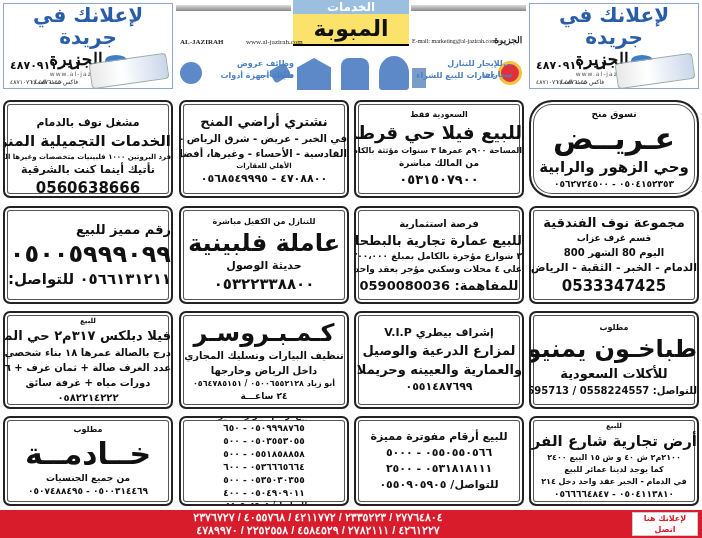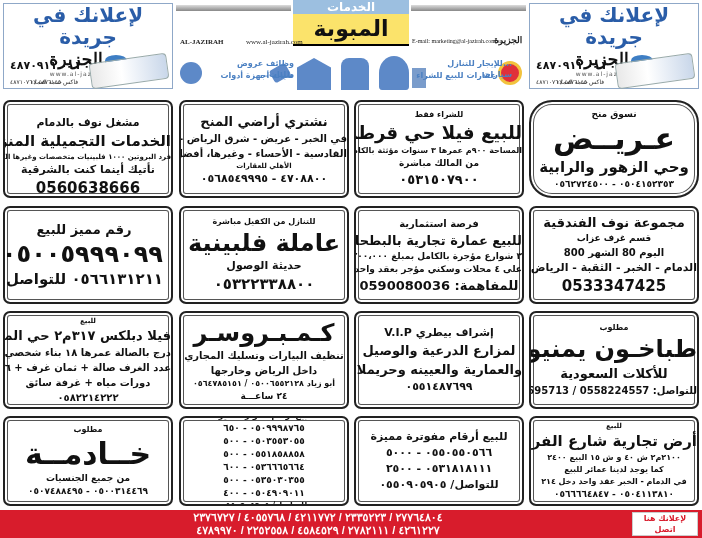--- a/index.html
+++ b/index.html
@@ -96,21 +96,21 @@
     <div class="ad" style="left: 529px; top: 4px; width: 170px; height: 98px; border-radius: 23px;">
       <div style="position: absolute; left: 0px; right: 0px; top: 50%; transform: translateY(-50%);">
         <span class="l s9">نسوق منح</span>
         <span class="l s30">عـريــض</span>
         <span class="l s15">وحي الزهور والرابية</span>
         <span class="l s9">٠٥٠٤١٥٢٣٥٣ - ٠٥٦٢٧٢٤٥٠٠</span>
       </div>
     </div>
     <div class="ad" style="left: 354px; top: 4px; width: 170px; height: 98px;">
       <div style="position: absolute; left: 0px; right: 0px; top: 50%; transform: translateY(-50%);">
-        <span class="l s8">للشراء فقط</span>
+        <span class="l s8">السعودية فقط</span>
         <span class="l s18">للبيع فيلا حي قرطبة</span>
         <span class="l s8">المساحة ٩٠٠م عمرها ٣ سنوات مؤثثة بالكامل</span>
         <span class="l s9">من المالك مباشرة</span>
         <span class="l s13">٠٥٣١٥٠٧٩٠٠</span>
       </div>
     </div>
     <div class="ad" style="left: 179px; top: 4px; width: 170px; height: 98px;">
       <div style="position: absolute; left: 0px; right: 0px; top: 50%; transform: translateY(-50%);">
         <span class="l s13">نشتري أراضي المنح</span>
         <span class="l s10">في الخبر - عريض - شرق الرياض - نمار -</span>
@@ -148,21 +148,21 @@
     </div>
     <div class="ad" style="left: 179px; top: 110px; width: 170px; height: 98px;">
       <div style="position: absolute; left: 0px; right: 0px; top: 50%; transform: translateY(-50%);">
         <span class="l s8">للتنازل من الكفيل مباشرة</span>
         <span class="l s24">عاملة فلبينية</span>
         <span class="l s11">حديثة الوصول</span>
         <span class="l s15">٠٥٣٢٢٣٣٨٨٠٠</span>
       </div>
     </div>
     <div class="ad" style="left: 3px; top: 110px; width: 170px; height: 98px;">
-      <div style="position: absolute; left: 0px; right: 8px; top: 50%; transform: translateY(-50%);">
+      <div style="position: absolute; left: 0px; right: 0px; top: 50%; transform: translateY(-50%); text-align: right;">
         <span class="l s13">رقم مميز للبيع</span>
         <span class="l s24">٠٥٠٠٥٩٩٩٠٩٩</span>
         <span class="l s15">٠٥٦٦١٣١٢١١ للتواصل: ج/</span>
       </div>
     </div>
     <div class="ad" style="left: 529px; top: 215px; width: 170px; height: 98px;">
       <div style="position: absolute; left: 0px; right: 0px; top: 50%; transform: translateY(-50%);">
         <span class="l s8">مطلوب</span>
         <span class="l s24">طباخـون يمنيون</span>
         <span class="l s13">للأكلات السعودية</span>

